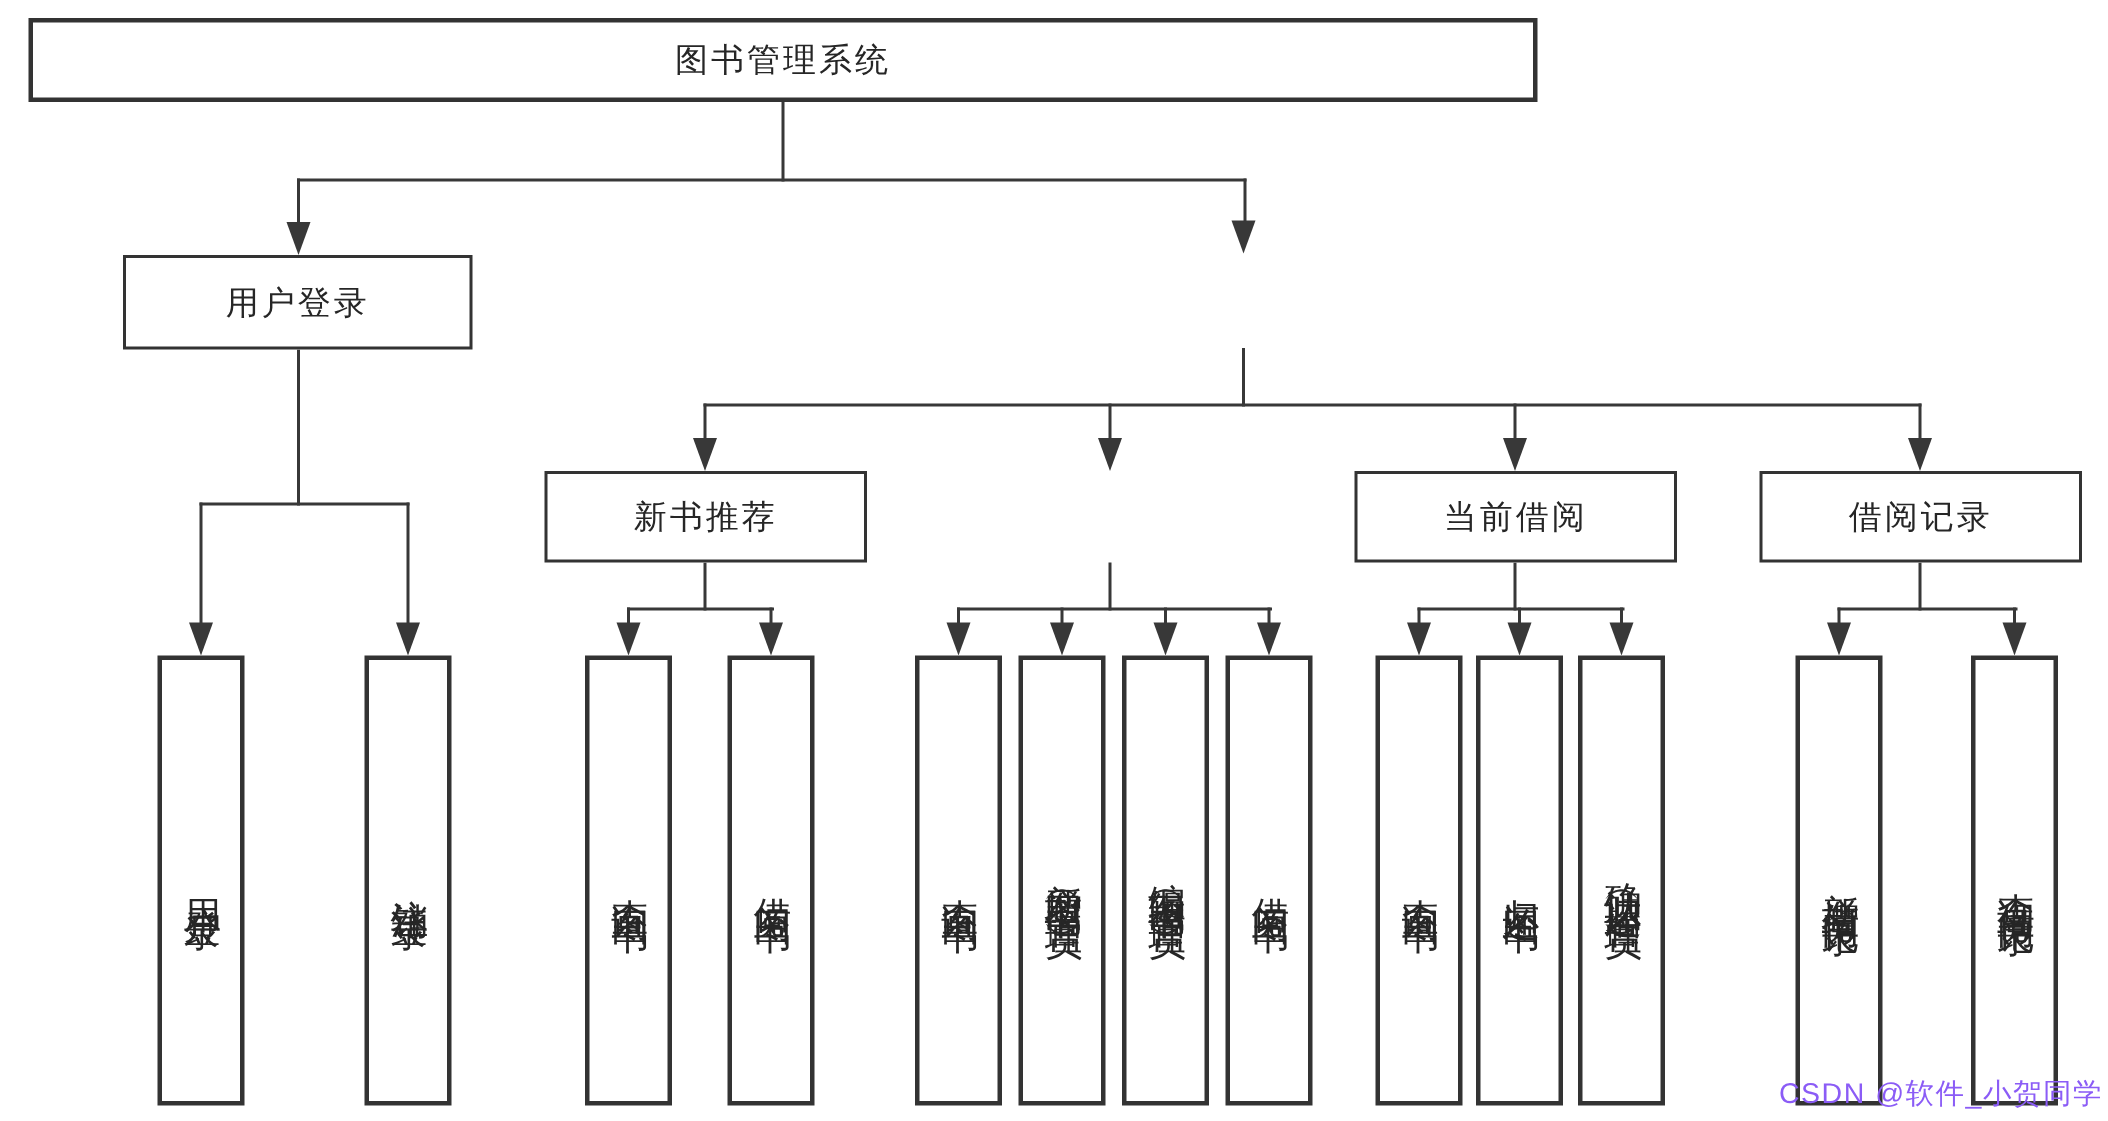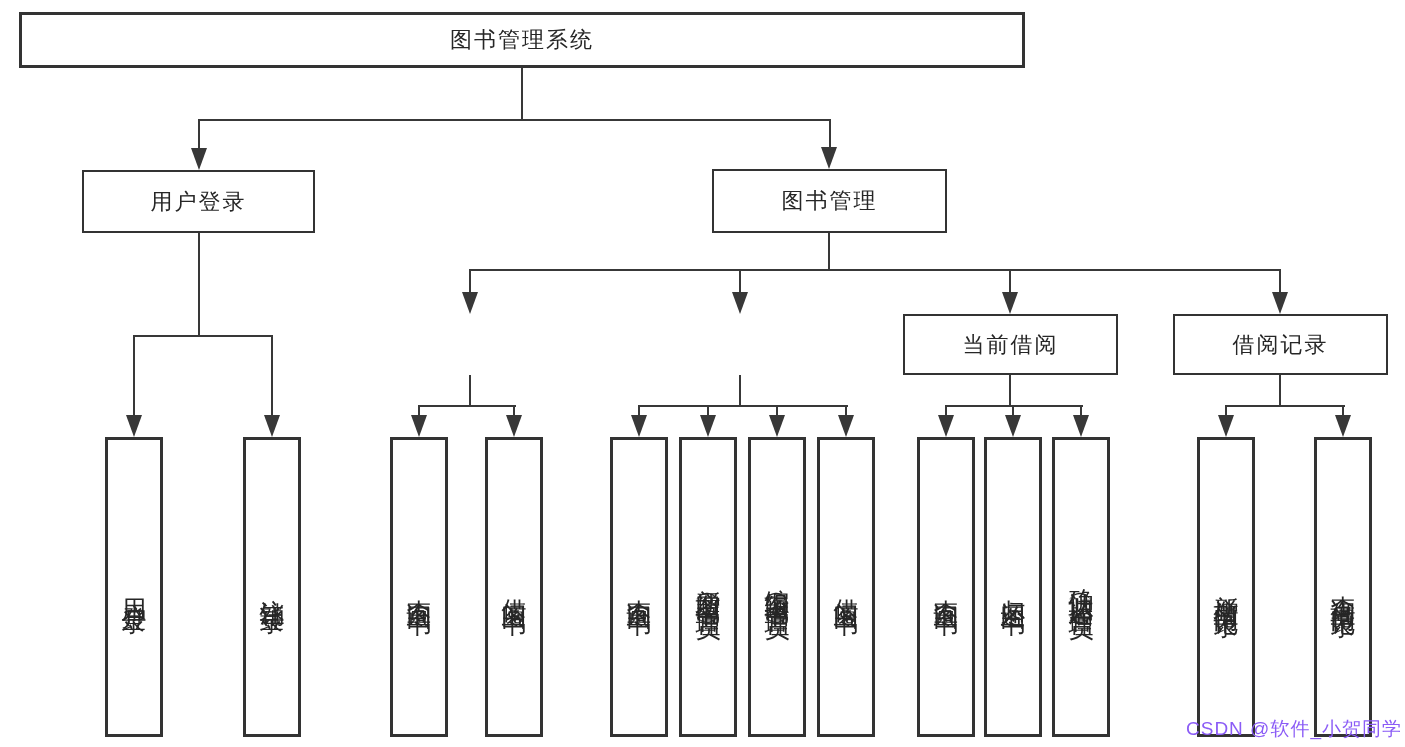--- a/index.html
+++ b/index.html
@@ -97,22 +97,22 @@
   <div class="arr" style="left:838px;top:415px"></div>
   <div class="arr" style="left:938px;top:415px"></div>
   <div class="arr" style="left:1005px;top:415px"></div>
   <div class="arr" style="left:1073px;top:415px"></div>
   <div class="arr" style="left:1218px;top:415px"></div>
   <div class="arr" style="left:1335px;top:415px"></div>
 
   <div class="box" style="left:19px;top:12px;width:1006px;height:56px">图书管理系统</div>
 
   <div class="box thin" style="left:82px;top:170px;width:233px;height:63px">用户登录</div>
-  <div class="box thin" style="left:712px;top:169px;width:235px;height:64px">图书管理</div>
 
+  <div class="box thin" style="left:363px;top:314px;width:215px;height:61px">新书推荐</div>
   <div class="box thin" style="left:903px;top:314px;width:215px;height:61px">当前借阅</div>
   <div class="box thin" style="left:1173px;top:314px;width:215px;height:61px">借阅记录</div>
 
   <div class="leaf" style="left:105px;top:437px;width:58px;height:300px">用户登录</div>
   <div class="leaf" style="left:243px;top:437px;width:58px;height:300px">注销登录</div>
 
   <div class="leaf" style="left:390px;top:437px;width:58px;height:300px">查询图书</div>
   <div class="leaf" style="left:485px;top:437px;width:58px;height:300px">借阅图书</div>
 
   <div class="leaf" style="left:610px;top:437px;width:58px;height:300px">查询图书</div>

